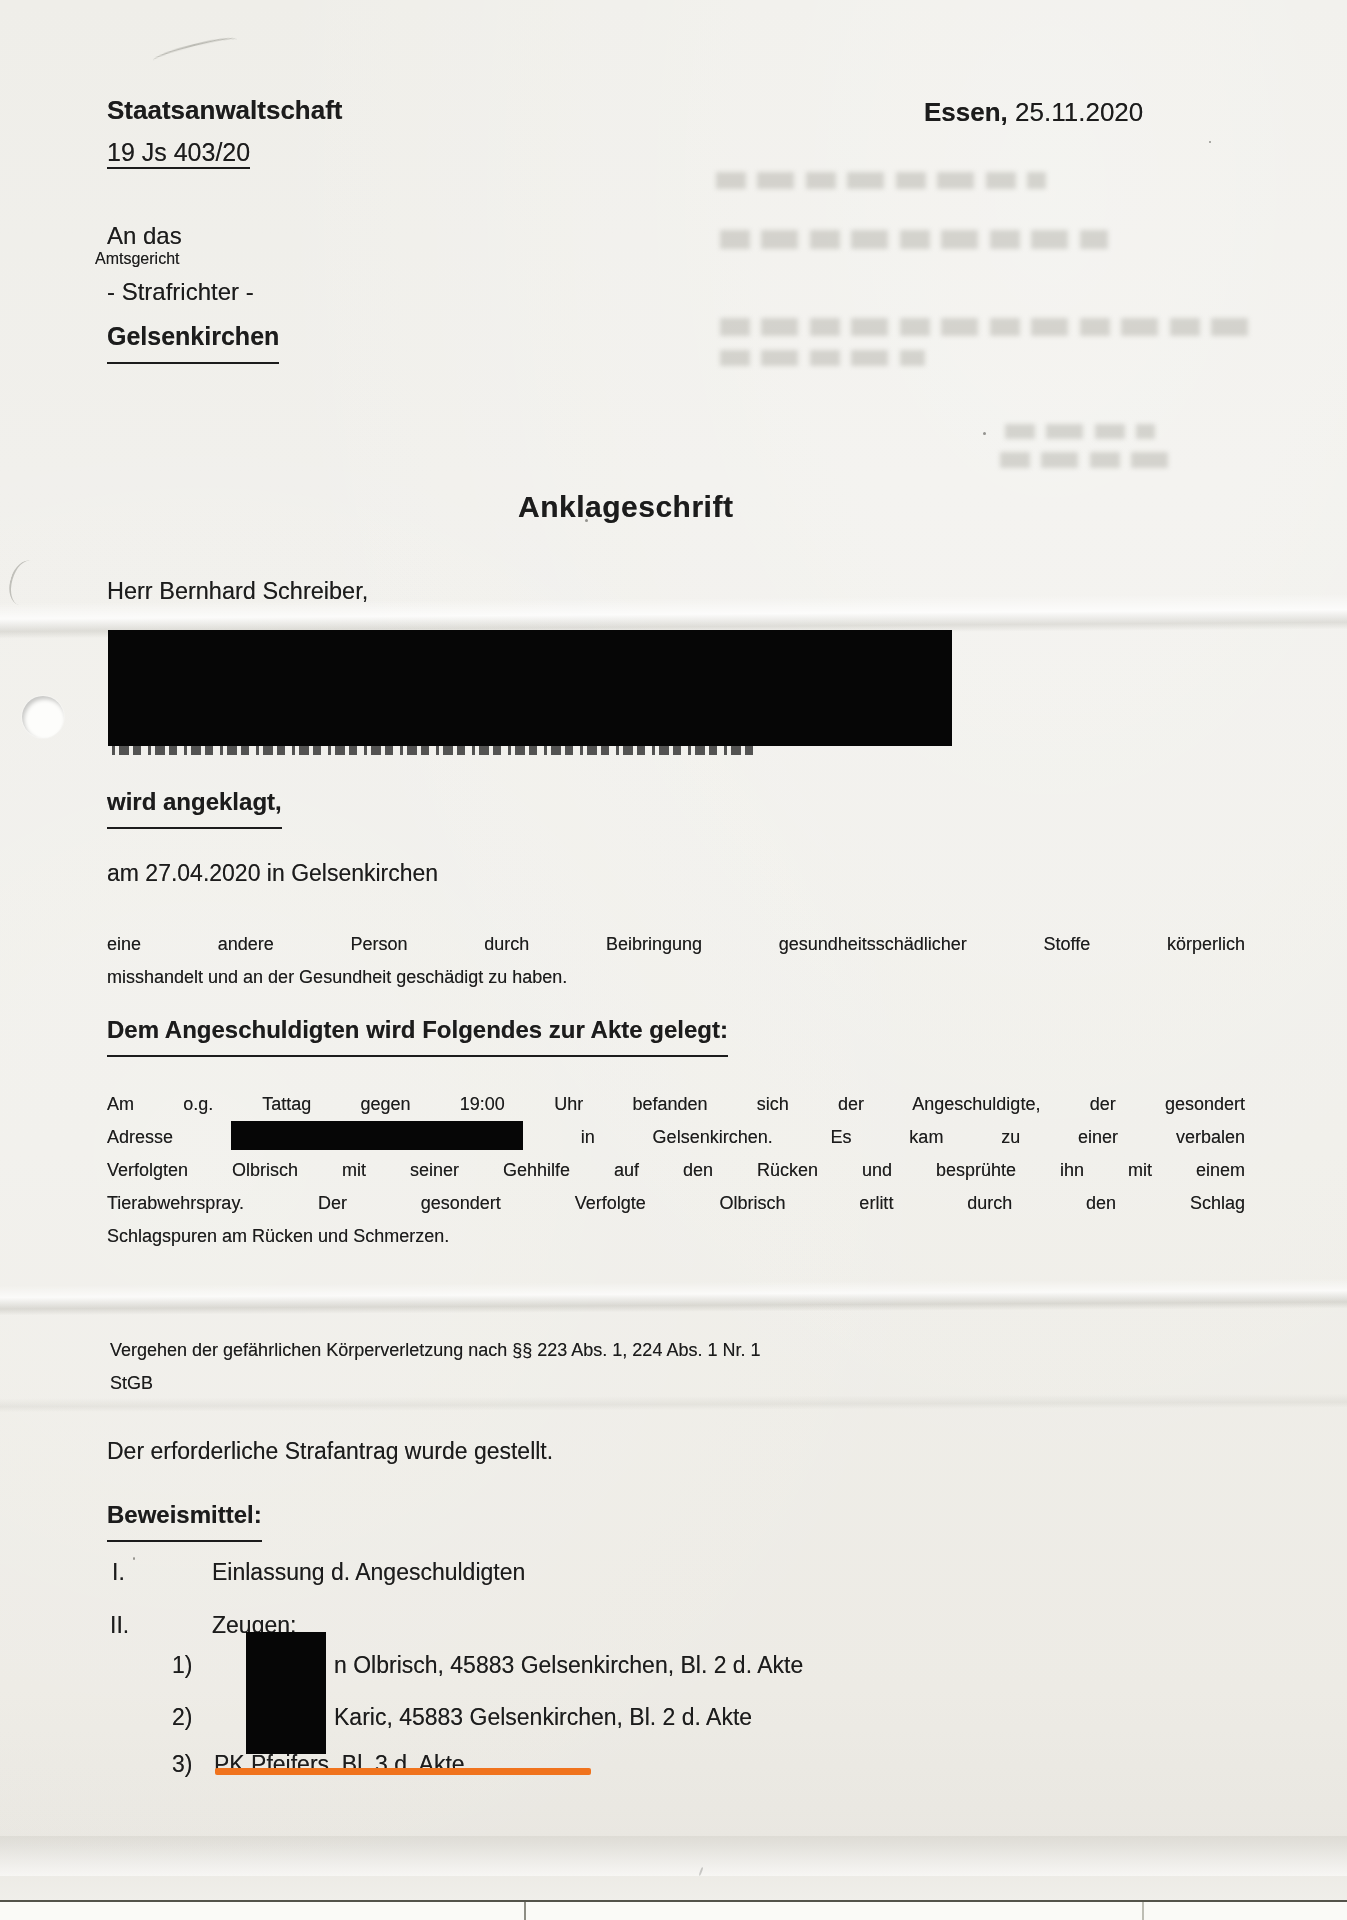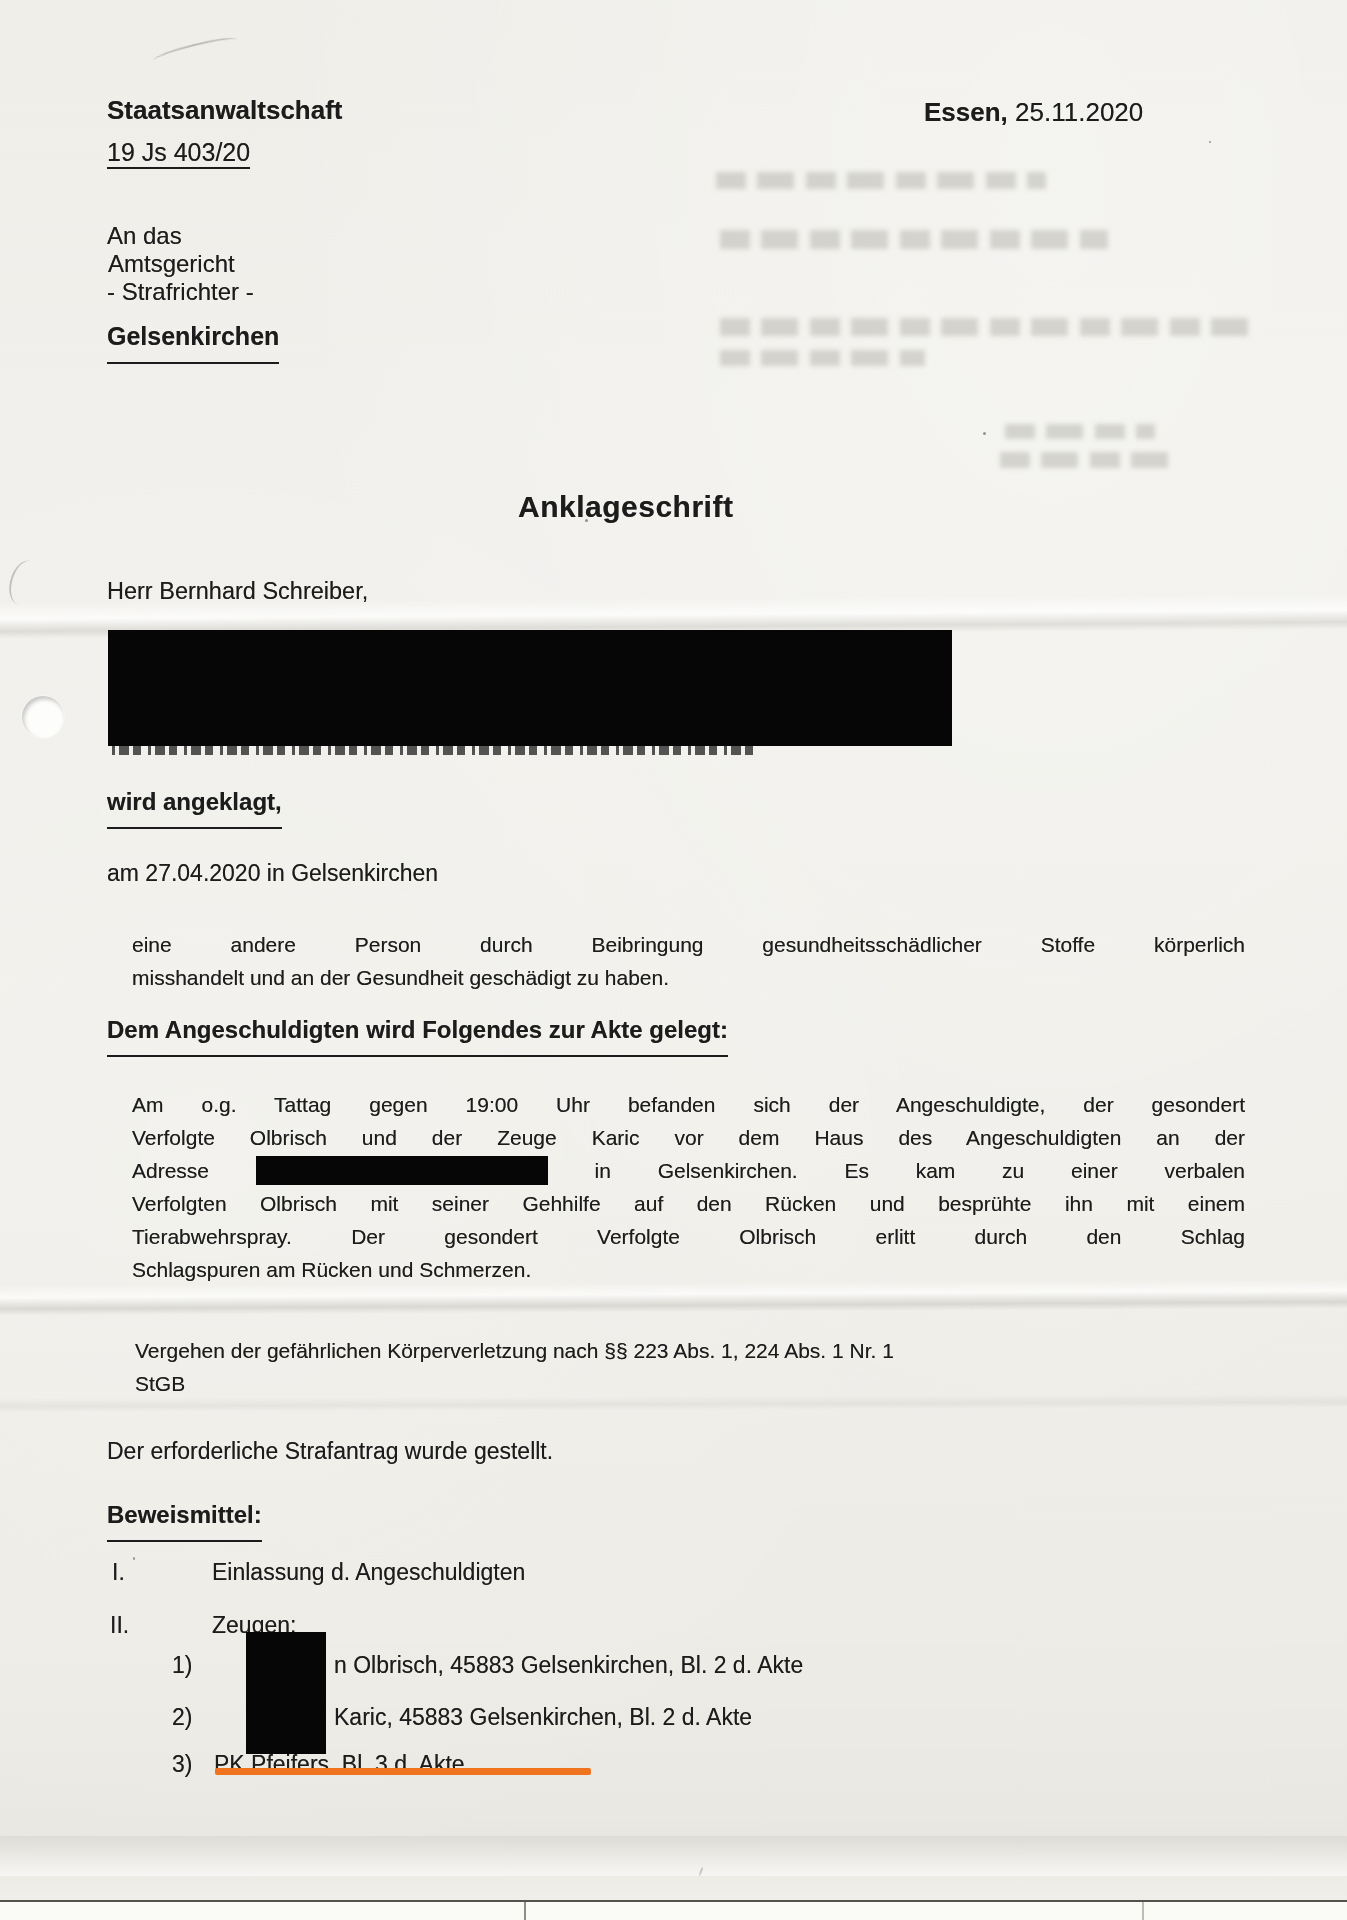--- a/index.html
+++ b/index.html
@@ -14,21 +14,21 @@
       radial-gradient(ellipse at 78% 10%, rgba(255,255,255,.30), rgba(255,255,255,0) 55%),
       radial-gradient(ellipse at 15% 60%, rgba(255,255,255,.18), rgba(255,255,255,0) 50%),
       linear-gradient(180deg,#efeee9 0%,#f1f0ec 25%,#f0efea 60%,#edebe5 88%,#e9e7e1 96%,#f2f1ed 100%);
   }
   .abs{position:absolute;}
   .ink{text-shadow:0 0 .45px rgba(28,28,28,.55);}
   .bold{font-weight:700;}
   .u{border-bottom:2.5px solid #1c1c1c;padding-bottom:12px;}
   .u-thin{border-bottom:2px solid #1c1c1c;padding-bottom:1px;}
   .pblock{position:absolute;left:107px;width:1138px;}
-  .pline{font-size:21px;line-height:33px;height:33px;margin-left:25px;}
+  .pline{font-size:18px;line-height:33px;height:33px;}
   .jl{text-align:justify;text-align-last:justify;}
   .redact{background:#060606;position:absolute;}
   .redact-inline{display:inline-block;width:292px;height:29px;background:#060606;vertical-align:-7px;}
   .crease{position:absolute;left:-20px;width:1400px;pointer-events:none;}
   .bleed{position:absolute;filter:blur(2.6px);opacity:.55;pointer-events:none;
     background:repeating-linear-gradient(90deg, rgba(138,136,126,.55) 0 30px, rgba(138,136,126,0) 30px 41px, rgba(138,136,126,.55) 41px 78px, rgba(138,136,126,0) 78px 90px);}
   .speck{position:absolute;background:rgba(70,70,64,.55);border-radius:50%;}
   .fragment-marks{
     position:absolute;height:9px;filter:blur(.7px);opacity:.85;
     background:repeating-linear-gradient(90deg, rgba(35,35,35,.9) 0 3px, rgba(35,35,35,0) 3px 7px, rgba(35,35,35,.9) 7px 17px, rgba(35,35,35,0) 17px 21px, rgba(35,35,35,.9) 21px 29px, rgba(35,35,35,0) 29px 36px);
@@ -74,21 +74,21 @@
   <div class="abs ink bold" style="left:107px;top:95px;font-size:26px;">Staatsanwaltschaft</div>
   <div class="abs ink" style="left:107px;top:138px;font-size:25px;">
     <span class="u-thin">19 Js 403/20</span>
   </div>
   <div class="abs ink" style="left:924px;top:97px;font-size:26px;">
     <span class="bold">Essen,</span>
     <span>25.11.2020</span>
   </div>
 
   <div class="abs ink" style="left:107px;top:222px;font-size:24px;">An das</div>
-  <div class="abs ink" style="left:108px;top:250px;font-size:24px;">Amtsgericht</div>
+  <div class="abs ink" style="left:95px;top:250px;font-size:16px;">Amtsgericht</div>
   <div class="abs ink" style="left:107px;top:278px;font-size:24px;">- Strafrichter -</div>
   <div class="abs ink bold" style="left:107px;top:322px;font-size:25px;">
     <span class="u">Gelsenkirchen</span>
   </div>
 
   <div class="abs ink bold" style="left:518px;top:490px;font-size:30px;letter-spacing:.5px;">Anklageschrift</div>
 
   <div class="abs ink" style="left:107px;top:578px;font-size:23.5px;">Herr Bernhard Schreiber,</div>
 
   <div class="redact" style="left:108px;top:630px;width:844px;height:116px;"></div>
@@ -105,21 +105,20 @@
     <div class="pline jl">eine andere Person durch Beibringung gesundheitsschädlicher Stoffe körperlich</div>
     <div class="pline">misshandelt und an der Gesundheit geschädigt zu haben.</div>
   </div>
 
   <div class="abs ink bold" style="left:107px;top:1016px;font-size:24px;">
     <span class="u">Dem Angeschuldigten wird Folgendes zur Akte gelegt:</span>
   </div>
 
   <div class="pblock ink" style="top:1088px;">
     <div class="pline jl">Am o.g. Tattag gegen 19:00 Uhr befanden sich der Angeschuldigte, der gesondert</div>
-    <div class="pline jl">Verfolgte Olbrisch und der Zeuge Karic vor dem Haus des Angeschuldigten an der</div>
     <div class="pline jl">
       <span>Adresse</span>
       <span class="redact-inline"></span>
       <span>in Gelsenkirchen. Es kam zu einer verbalen</span>
     </div>
     <div class="pline jl">Verfolgten Olbrisch mit seiner Gehhilfe auf den Rücken und besprühte ihn mit einem</div>
     <div class="pline jl">Tierabwehrspray. Der gesondert Verfolgte Olbrisch erlitt durch den Schlag</div>
     <div class="pline">Schlagspuren am Rücken und Schmerzen.</div>
   </div>
 

